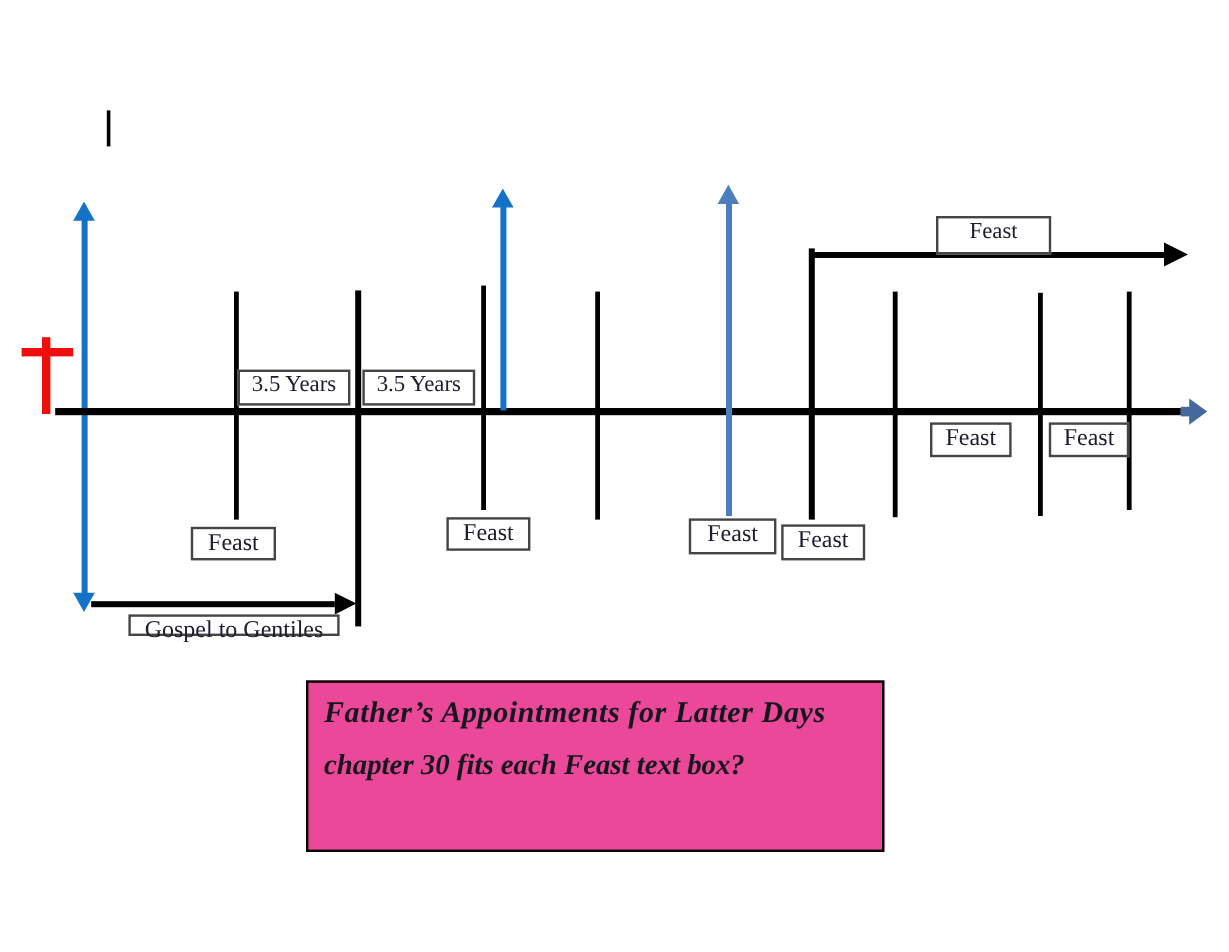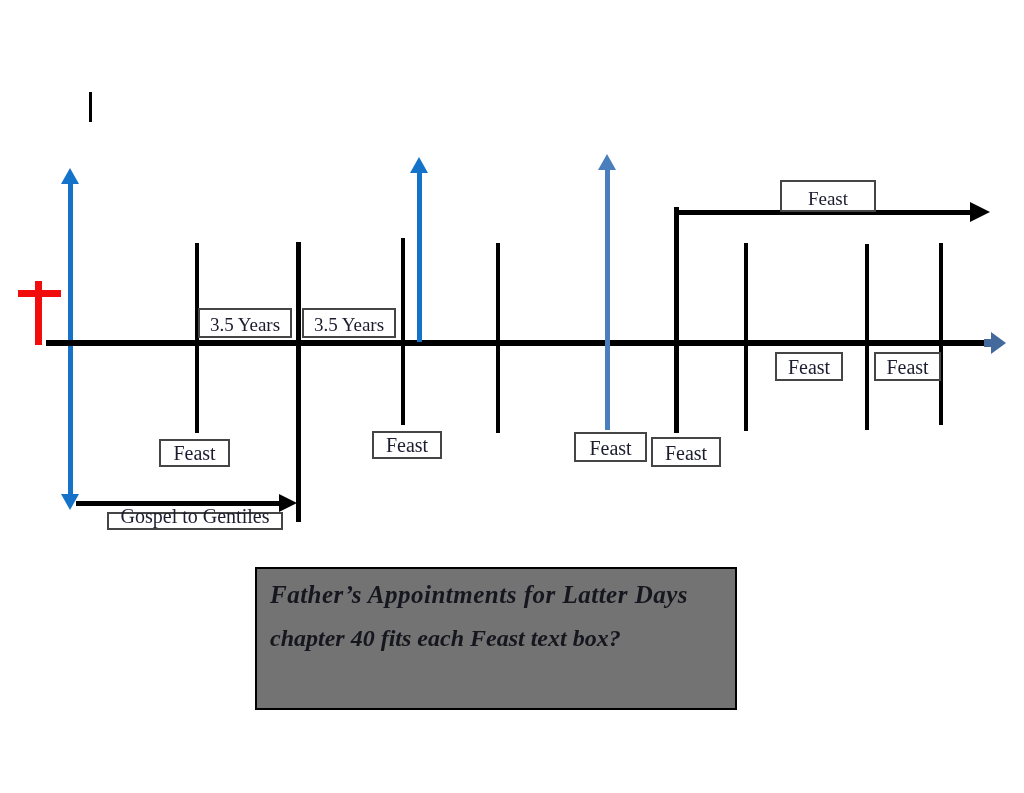--- a/index.html
+++ b/index.html
@@ -12,27 +12,27 @@
   }
   html,body{margin:0;padding:0;background:#fff;}
   .stage{
     position:relative;width:1024px;height:793px;background:#ffffff;
     font-family:"Liberation Serif", serif;overflow:hidden;
   }
   .hline,.vline{position:absolute;background:#000;}
   .tri{position:absolute;width:0;height:0;}
   .box{
     position:absolute;background:#fff;border:2px solid var(--box-border);
-    display:flex;align-items:flex-end;justify-content:center;
+    display:flex;align-items:flex-start;justify-content:center;
     font-size:20px;color:var(--ink);box-sizing:border-box;z-index:5;
     white-space:nowrap;
   }
   .title-box{
     position:absolute;left:255px;top:567px;width:482px;height:143px;
-    background:#737373;border:2px solid #000;box-sizing:border-box;
+    background:#ec4899;border:2px solid #000;box-sizing:border-box;
     padding:12px 0 0 13px;z-index:5;color:#16161f;
   }
   .title-heading{
     font-size:25px;font-weight:bold;font-style:italic;white-space:nowrap;
     margin-bottom:13px;letter-spacing:0.5px;
   }
   .title-question{
     font-size:24px;font-weight:bold;font-style:italic;line-height:1.4;
   }
   .title-question div{white-space:nowrap;}
@@ -106,17 +106,17 @@
     <span>Feast</span>
   </div>
 
   <div class="box" style="left:107px;top:512px;width:176px;height:18px">
     <span>Gospel to Gentiles</span>
   </div>
 
   <div class="title-box">
     <div class="title-heading">Father’s Appointments for Latter Days</div>
     <div class="title-question">
-      <div>chapter 40 fits each Feast text box?</div>
+      <div>chapter 30 fits each Feast text box?</div>
     </div>
   </div>
 
 </div>
 
 </body></html>

